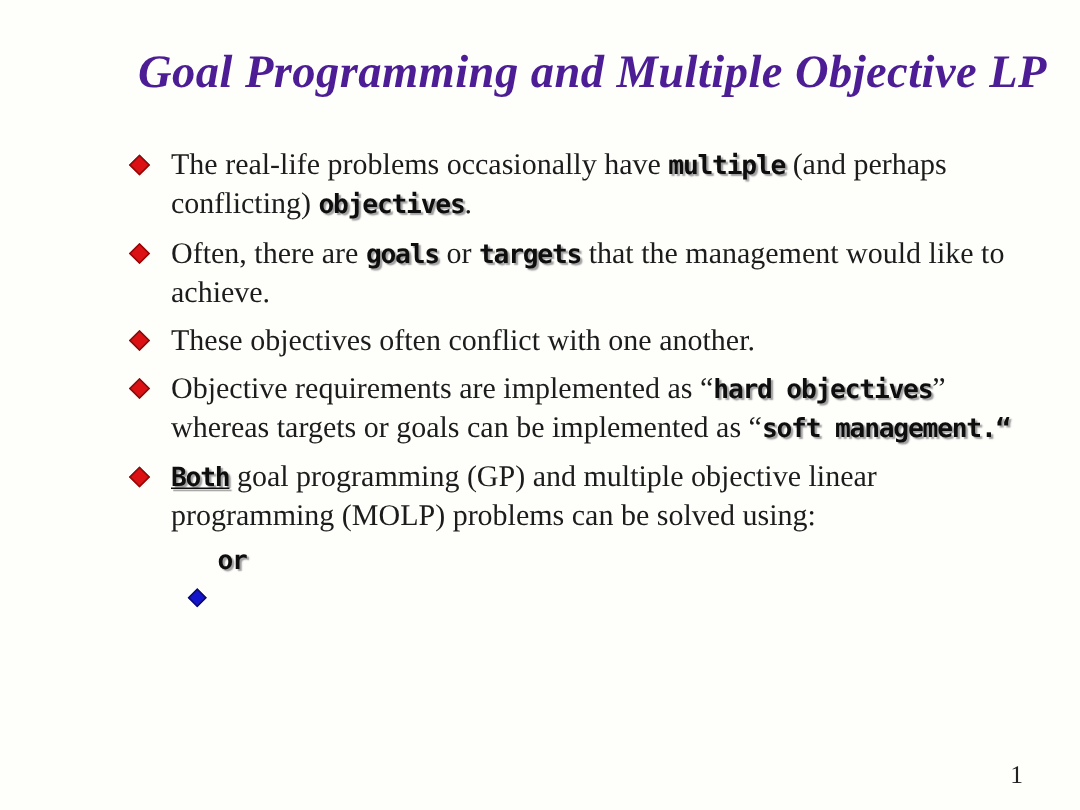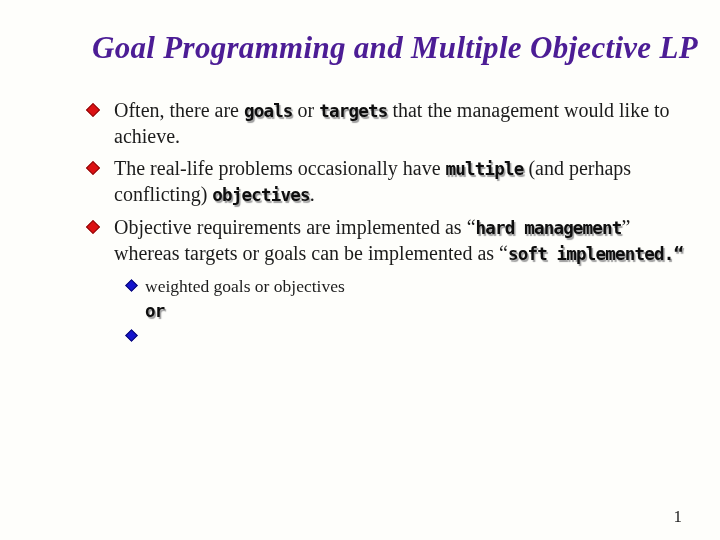--- a/index.html
+++ b/index.html
@@ -75,46 +75,52 @@
 <div class="slide">
 
   <div class="title">Goal Programming and Multiple Objective LP</div>
 
   <div class="content">
 
     <div class="bullet">
       <div class="marker-col">
           <div class="diamond-red"></div>
         </div>
+      <div class="btext"><span>The real-life problems occasionally have </span><span class="kw">multiple</span><span> (and perhaps conflicting) </span><span class="kw">objectives</span><span>.</span></div>
+    </div>
+
+    <div class="bullet">
+      <div class="marker-col">
+          <div class="diamond-red"></div>
+        </div>
       <div class="btext"><span>Often, there are </span><span class="kw">goals</span><span> or </span><span class="kw">targets</span><span> that the management would like to achieve.</span></div>
     </div>
 
     <div class="bullet">
       <div class="marker-col">
           <div class="diamond-red"></div>
         </div>
-      <div class="btext"><span>The real-life problems occasionally have </span><span class="kw">multiple</span><span> (and perhaps conflicting) </span><span class="kw">objectives</span><span>.</span></div>
+      <div class="btext"><span>These objectives often conflict with one another.</span></div>
     </div>
-
 
     <div class="bullet">
       <div class="marker-col">
           <div class="diamond-red"></div>
         </div>
-      <div class="btext"><span>Objective requirements are implemented as “</span><span class="kw">hard management</span><span>” whereas targets or goals can be implemented as “</span><span class="kw">soft implemented</span><span class="kw">.“</span></div>
+      <div class="btext"><span>Objective requirements are implemented as “</span><span class="kw">hard objectives</span><span>” whereas targets or goals can be implemented as “</span><span class="kw">soft management</span><span class="kw">.“</span></div>
     </div>
 
+    <div class="bullet">
+      <div class="marker-col">
+          <div class="diamond-red"></div>
+        </div>
+      <div class="btext"><span class="kw u">Both</span><span> goal programming (GP) and multiple objective linear programming (MOLP) problems can be solved using:</span></div>
+    </div>
 
     <div class="sub-list">
-      <div class="sub-bullet">
-        <div class="sub-marker-col">
-            <div class="diamond-blue"></div>
-          </div>
-        <div class="sub-text">weighted goals or objectives</div>
-      </div>
       <div class="or-line"><span class="kw">or</span></div>
       <div class="sub-bullet">
         <div class="sub-marker-col">
             <div class="diamond-blue"></div>
           </div>
       </div>
     </div>
 
   </div>
 

